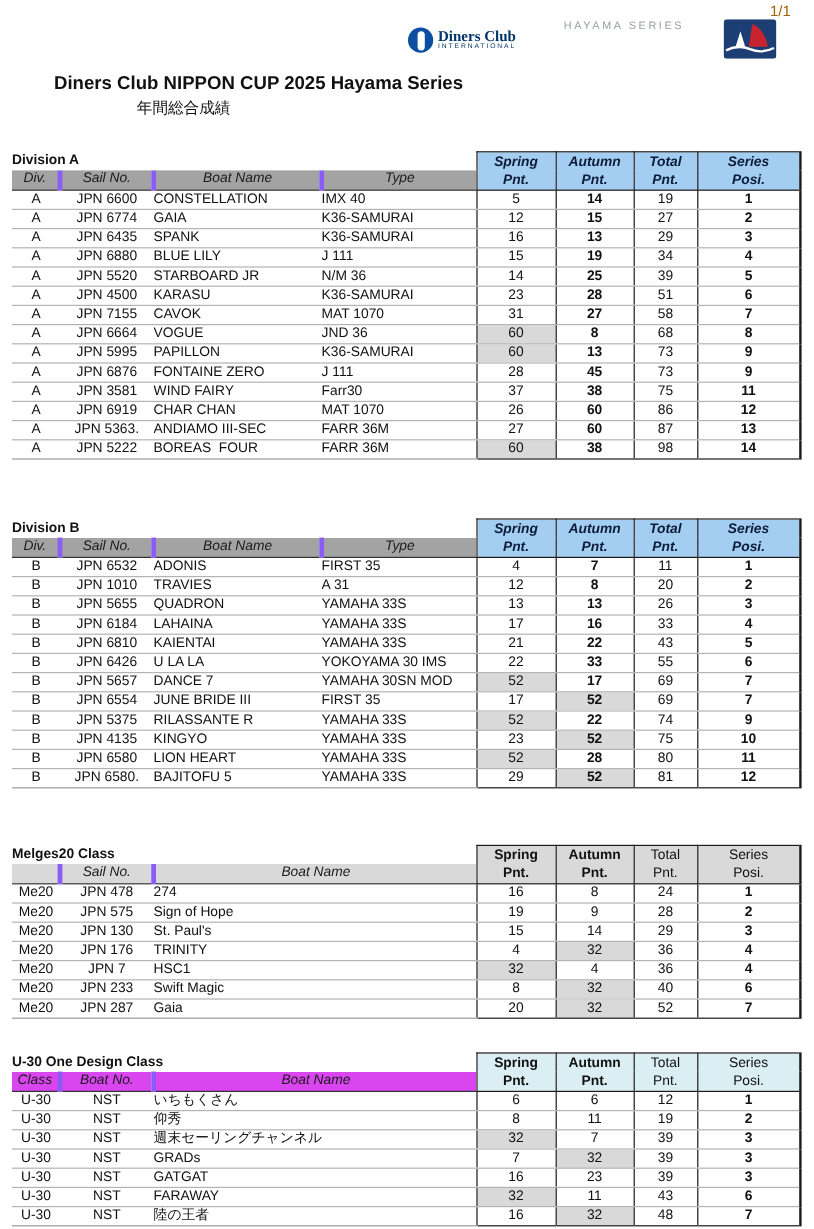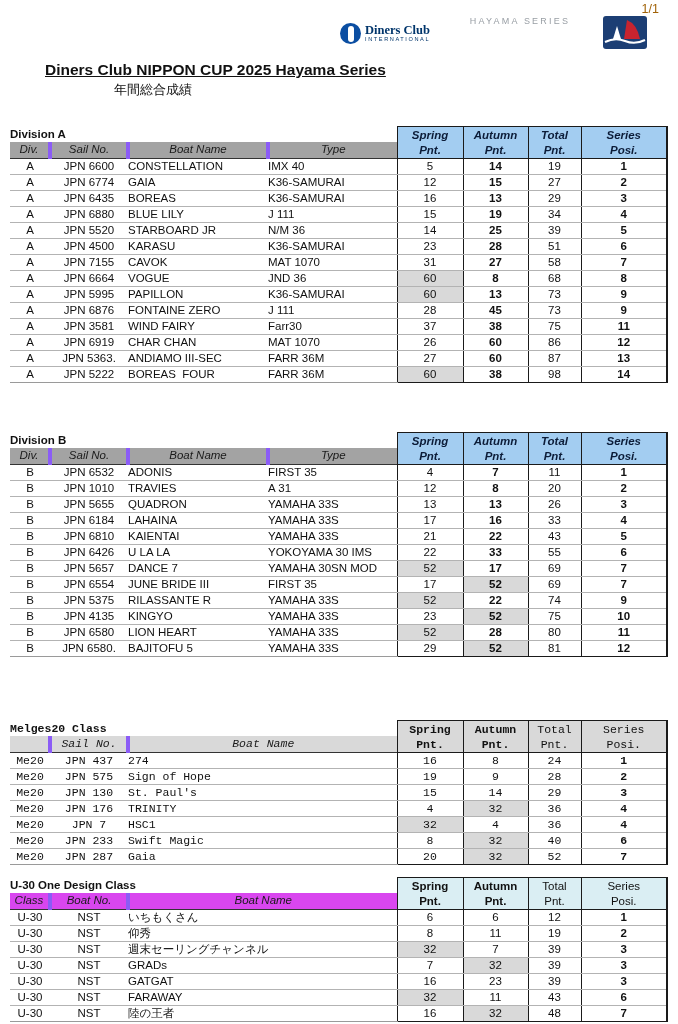--- a/index.html
+++ b/index.html
@@ -17,26 +17,26 @@
   .diners-text { line-height:1; }
   .diners-l1 { font-family:"Liberation Serif", serif; font-weight:bold; font-size:12.5px; color:#00356b; }
   .diners-l2 { font-size:5.6px; letter-spacing:1.6px; color:#00356b; margin-top:1px; }
 
   .ncup { position:absolute; left:444px; top:15px; width:152px; text-align:center; line-height:1; }
   .ncup-t { font-size:22px; font-weight:bold; letter-spacing:2.5px; color:#878e95; white-space:nowrap; }
   .ncup-s { font-size:9px; letter-spacing:2.2px; color:#989ea4; margin-top:2px; }
 
   .flag { position:absolute; left:603px; top:16px; }
 
-  .main-title { position:absolute; left:45px; top:61px; font-size:15.5px; font-weight:bold; white-space:nowrap;text-decoration:underline; }
+  .main-title { position:absolute; left:45px; top:61px; font-size:15.5px; font-weight:bold; white-space:nowrap; }
   .sub-title  { position:absolute; left:114px; top:81px; font-size:13px; font-weight:normal; white-space:nowrap; }
 
   
   .tbl { position:absolute; left:10px; }
-  #t0 { top:126px; } #t1 { top:432px; } #t2 { top:720px;font-family:Liberation Mono, monospace; } #t3 { top:877px; }
+  #t0 { top:126px; } #t1 { top:432px; } #t2 { top:704px; } #t3 { top:877px; }
 
   table.grid { border-collapse:collapse; table-layout:fixed; }
   .grid td { padding:0; font-size:11.5px; line-height:15px; overflow:hidden; vertical-align:middle; }
 
   .r-title { height:15px;margin-top:36px; }
   .r-lh    { height:17px; }
   .grid tbody tr { height:15.3px; }
 
   .title-cell { font-size:13.5px; font-weight:bold; vertical-align:top; white-space:nowrap; line-height:14px; }
 
@@ -141,21 +141,21 @@
           <td class="a-left">GAIA</td>
           <td class="a-left">K36-SAMURAI</td>
           <td class="a-center pt">12</td>
           <td class="a-center pt b">15</td>
           <td class="a-center pt">27</td>
           <td class="a-center pt last-col b">2</td>
         </tr>
         <tr>
           <td class="a-center">A</td>
           <td class="a-center">JPN 6435</td>
-          <td class="a-left">BOREAS</td>
+          <td class="a-left">SPANK</td>
           <td class="a-left">K36-SAMURAI</td>
           <td class="a-center pt">16</td>
           <td class="a-center pt b">13</td>
           <td class="a-center pt">29</td>
           <td class="a-center pt last-col b">3</td>
         </tr>
         <tr>
           <td class="a-center">A</td>
           <td class="a-center">JPN 6880</td>
           <td class="a-left">BLUE LILY</td>
@@ -448,21 +448,21 @@
         </tr>
         <tr class="r-lh">
           <td class="lh"></td>
           <td class="lh">Sail No.</td>
           <td class="lh">Boat Name</td>
         </tr>
       </thead>
       <tbody>
         <tr>
           <td class="a-center">Me20</td>
-          <td class="a-center">JPN 437</td>
+          <td class="a-center">JPN 478</td>
           <td class="a-left">274</td>
           <td class="a-center pt">16</td>
           <td class="a-center pt">8</td>
           <td class="a-center pt">24</td>
           <td class="a-center pt last-col b">1</td>
         </tr>
         <tr>
           <td class="a-center">Me20</td>
           <td class="a-center">JPN 575</td>
           <td class="a-left">Sign of Hope</td>

